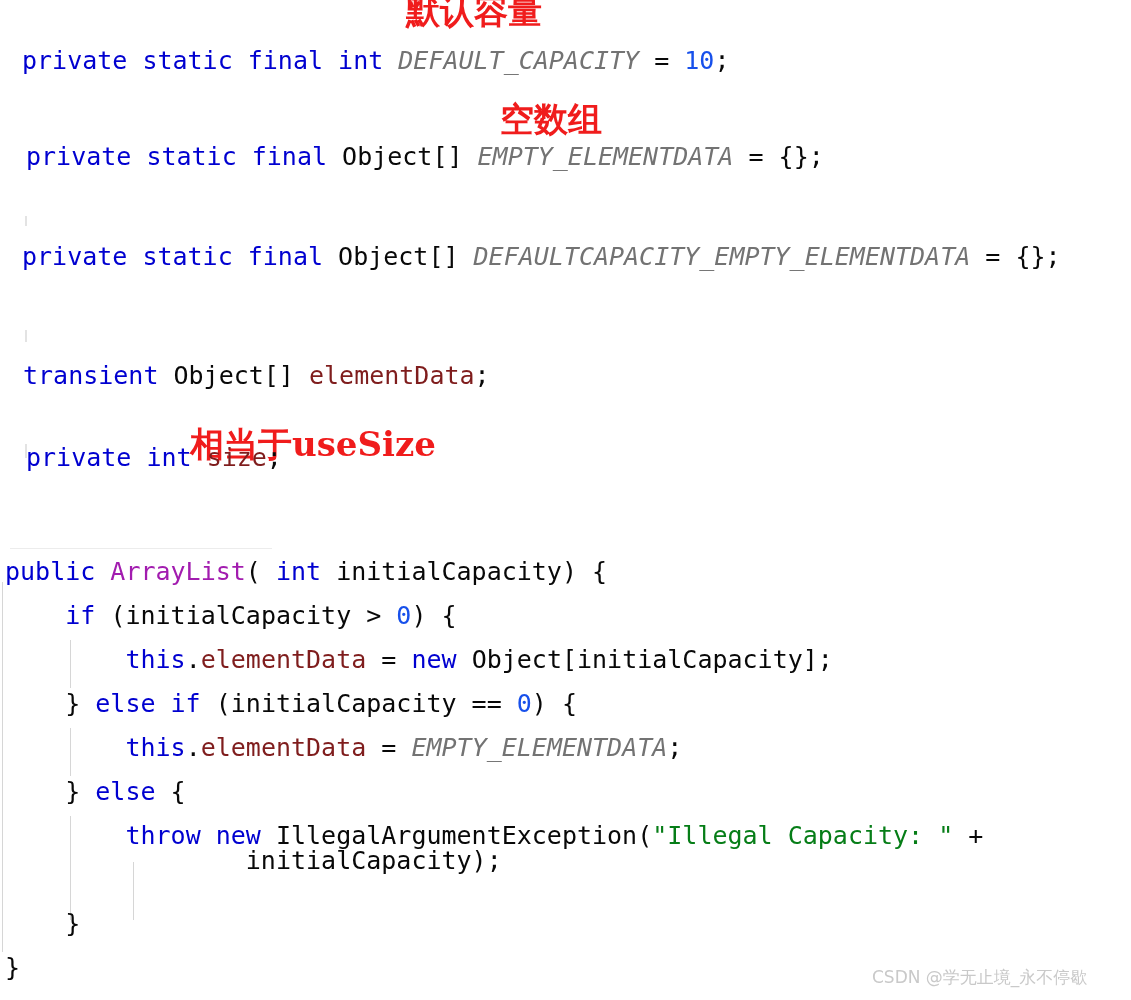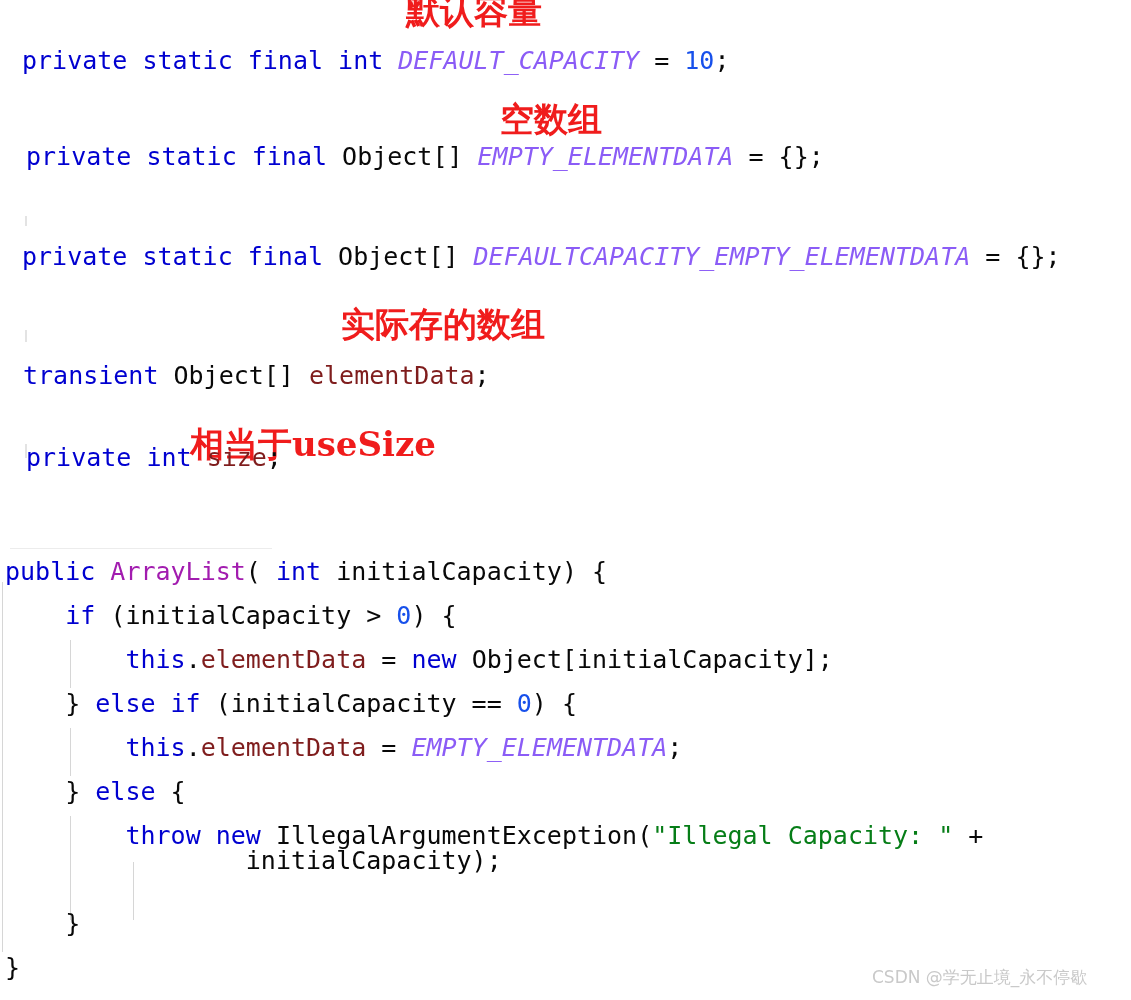--- a/index.html
+++ b/index.html
@@ -29,21 +29,21 @@
   
   .code {
     font-family: "DejaVu Sans Mono", "Liberation Mono", monospace;
     font-size: 25px;
     line-height: 28px;
     color: #080808;
     letter-spacing: 0px;
   }
   .kw   { color: #0000d0; }         
   .num  { color: #1750eb; }         
-  .cst  { color: #8b5cf6; font-style: italic; }  
+  .cst  { color: #737373; font-style: italic; }  
   .fld  { color: #7f1d1d; }         
   .typ  { color: #a21caf; }         
   .str  { color: #067d17; }         
   .pln  { color: #080808; }         
 
   
   .note {
     font-family: "DejaVu Serif", "Liberation Serif", serif;
     color: #f01c1c;
     font-size: 34px;
@@ -80,21 +80,20 @@
 </style>
 </head>
 <body>
 
 <div id="canvas">
 
   <div class="abs note" style="left:406px; top:-8px;">默认容量</div>
 
   <div class="abs note" style="left:500px; top:100px;">空数组</div>
 
-  <div class="abs note" style="left:341px; top:305px;">实际存的数组</div>
 
   <div class="abs note" style="left:190px; top:425px;">相当于useSize</div>
 
   <div class="guide-stub" style="left:25px; top:216px; height:10px;"></div>
   <div class="guide-stub" style="left:25px; top:330px; height:12px;"></div>
   <div class="guide-stub" style="left:25px; top:444px; height:14px;"></div>
 
   <div class="abs code" style="left:22px; top:47px;"><span class="kw">private static final int </span><span class="cst">DEFAULT_CAPACITY</span><span class="pln"> = </span><span class="num">10</span><span class="pln">;</span></div>
 
   <div class="abs code" style="left:22px; top:243px;"><span class="kw">private static final </span><span class="pln">Object[] </span><span class="cst">DEFAULTCAPACITY_EMPTY_ELEMENTDATA</span><span class="pln"> = {};</span></div>

